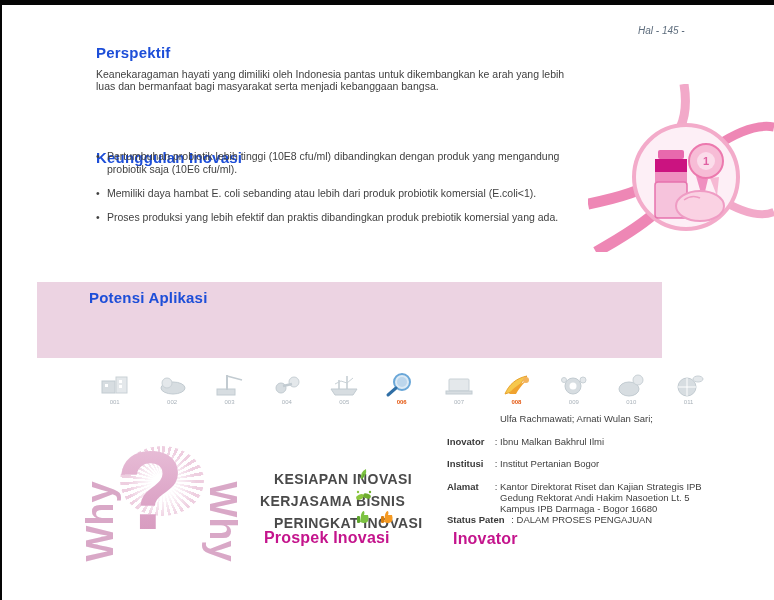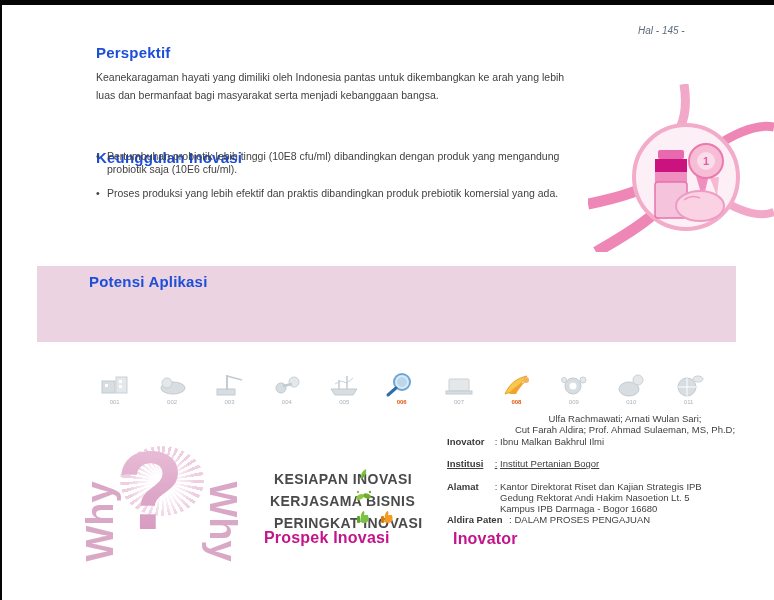--- a/index.html
+++ b/index.html
@@ -6,28 +6,28 @@
   .page{position:relative;width:774px;height:600px;background:#ffffff;
         font-family:"Liberation Sans",sans-serif;overflow:hidden;margin:0 auto;}
   .frame-top{position:absolute;top:0;left:0;width:774px;height:5px;background:#050505;}
   .frame-left{position:absolute;top:0;left:0;width:2px;height:600px;background:#050505;}
 
   .page-num{position:absolute;top:25px;left:638px;width:70px;font-size:10px;
             font-style:italic;color:#5e6d7d;}
 
   .h-main{position:absolute;font-size:15px;font-weight:bold;color:#1d4ed8;letter-spacing:.2px;}
   .h-bright{position:absolute;font-size:16px;font-weight:bold;color:#c4148c;letter-spacing:.2px;margin-left:6px;}
-  .para{position:absolute;font-size:10.5px;color:#3f3f3f;line-height:18px;}
+  .para{position:absolute;font-size:10.5px;color:#3f3f3f;line-height:12px;}
 
   .bullets{position:absolute;left:96px;top:150px;width:470px;margin:0;padding:0;list-style:none;}
   .bullets li{position:relative;padding-left:11px;font-size:10.5px;color:#3f3f3f;
               line-height:13px;margin-bottom:11px;}
   .bullets li::before{content:"•";position:absolute;left:0;top:0;color:#3f3f3f;}
 
-  .banner{position:absolute;left:37px;top:266px;width:699px;height:76px;background:#ecd3e2;text-align:right;}
+  .banner{position:absolute;left:37px;top:282px;width:625px;height:76px;background:#ecd3e2;text-align:right;}
   .banner .h-main{left:52px;top:7px;}
   .banner .para{left:52px;top:29px;width:470px;}
 
   
   .strip{position:absolute;left:86px;top:372px;width:632px;height:40px;display:flex;}
   .cell{width:57.4px;display:flex;flex-direction:column;align-items:center;}
   .cell svg{display:block;}
   .cell .num{font-size:6px;line-height:7px;color:#a9b2ba;margin-top:1px;}
   .cell .num.active{color:#e4570f;font-weight:bold;}
   .ghost{fill:#d7dde1;stroke:#c2cbd1;stroke-width:1;}
@@ -45,21 +45,21 @@
          opacity:.9;}
   .qmark{position:absolute;left:34px;top:-26px;font-size:112px;font-weight:bold;
          background:linear-gradient(180deg,#ecc7dd 0%,#dda6c8 55%,#d494ba 100%);
          -webkit-background-clip:text;background-clip:text;color:transparent;}
 
   
   .prospek-row{position:absolute;font-size:14px;color:#4a4a4a;letter-spacing:.4px;font-weight:bold;padding-left:16px;}
   .prospek-icons{position:absolute;display:flex;gap:8px;align-items:center;}
 
   
-  .names{position:absolute;left:500px;top:413px;width:250px;font-size:9.5px;color:#3f3f3f;line-height:11px;text-align:center;}
+  .names{position:absolute;left:500px;top:413px;width:250px;font-size:9.5px;color:#3f3f3f;line-height:11px;}
   .field-row{position:absolute;left:447px;width:300px;display:flex;font-size:9.5px;color:#3f3f3f;line-height:11px;}
   .field-row .lbl{font-weight:bold;color:#3a3a3a;width:45px;flex:0 0 auto;}
   .field-row .lbl.wide{width:auto;margin-right:4px;}
   .field-row .sep{width:8px;flex:0 0 auto;text-align:center;}
   .field-row .val{white-space:pre-line;width:240px;}
 </style>
 </head>
 <body>
 
 <div class="page">
@@ -67,20 +67,21 @@
   <div class="frame-left"></div>
 
   <div class="page-num">Hal - 145 -</div>
 
   <div class="h-main" style="left:96px;top:44px;">Perspektif</div>
   <div class="para" style="left:96px;top:68px;width:482px;">Keanekaragaman hayati yang dimiliki oleh Indonesia pantas untuk dikembangkan ke arah yang lebih luas dan bermanfaat bagi masyarakat serta menjadi kebanggaan bangsa.</div>
 
   <div class="h-main" style="left:96px;top:121px;margin-top:28px;">Keunggulan Inovasi</div>
   <ul class="bullets">
     <li>Pertumbuhan probiotik lebih tinggi (10E8 cfu/ml) dibandingkan dengan produk yang mengandung probiotik saja (10E6 cfu/ml).</li>
+    <li>Memiliki daya hambat E. coli sebanding atau lebih dari produk probiotik komersial (E.coli&lt;1).</li>
     <li>Proses produksi yang lebih efektif dan praktis dibandingkan produk prebiotik komersial yang ada.</li>
   </ul>
 
   <svg width="186" height="168" viewBox="0 0 186 168" style="position:absolute;left:588px;top:84px;">
     <path d="M96 0 C 102 38, 88 54, 77 62" stroke="#f2a9c9" stroke-width="9" fill="none"></path>
     <path d="M0 120 C 40 112, 58 104, 68 97" stroke="#ee87b5" stroke-width="11" fill="none"></path>
     <path d="M128 62 C 152 46, 170 40, 186 43" stroke="#ee87b5" stroke-width="9" fill="none"></path>
     <path d="M130 114 C 156 130, 174 133, 186 128" stroke="#f2a9c9" stroke-width="8" fill="none"></path>
     <path d="M8 168 C 40 150, 58 138, 70 126" stroke="#ee87b5" stroke-width="11" fill="none"></path>
     <circle cx="98" cy="93" r="52" fill="#fdeff6" stroke="#f3abca" stroke-width="4"></circle>
@@ -211,21 +212,21 @@
   </div>
 
   <div class="prospek-row" style="left:258px;top:471px;">KESIAPAN INOVASI</div>
   <div class="prospek-icons" style="left:357px;top:467px;">
     <svg width="14" height="14">
       <path d="M4 12 Q3 5 9 2 Q10 8 6 11 Z" fill="#7cc242"></path>
         <line x1="5" y1="12" x2="7" y2="7" stroke="#5da32c" stroke-width="1"></line>
       </svg>
   </div>
 
-  <div class="prospek-row" style="left:254px;top:493px;">KERJASAMA BISNIS</div>
+  <div class="prospek-row" style="left:244px;top:493px;">KERJASAMA BISNIS</div>
   <div class="prospek-icons" style="left:355px;top:489px;">
     <svg width="18" height="14">
       <ellipse cx="5" cy="8" rx="4" ry="2.5" fill="#8cc63f" transform="rotate(-25 5 8)"></ellipse>
       <ellipse cx="12" cy="7" rx="4" ry="2.5" fill="#6fae2f" transform="rotate(20 12 7)"></ellipse>
       <circle cx="3" cy="3" r="1.2" fill="#8cc63f"></circle>
         <circle cx="15" cy="3" r="1.2" fill="#6fae2f"></circle>
       </svg>
   </div>
 
   <div class="prospek-row" style="left:258px;top:515px;">PERINGKAT INOVASI</div>
@@ -237,43 +238,42 @@
     <svg width="16" height="16">
       <path d="M6 6 Q7 2 9 2 Q10 4 9 6 L13 6 Q14 8 13 12 Q12 14 8 14 L5 13 Z" fill="#f59a23"></path>
       <rect x="2" y="7" width="3" height="7" rx="1" fill="#d97e0d"></rect>
       </svg>
   </div>
 
   <div class="h-bright" style="left:258px;top:529px;">Prospek Inovasi</div>
 
   <div class="names">
     <div>Ulfa Rachmawati; Arnati Wulan Sari;</div>
-    <div>Cut Farah Aldira; Prof. Ahmad Sulaeman, MS, Ph.D;</div>
   </div>
 
   <div class="field-row" style="top:436px;">
     <span class="lbl">Inovator</span>
     <span class="sep">:</span>
     <span class="val">Ibnu Malkan Bakhrul Ilmi</span>
   </div>
 
-  <div class="field-row" style="top:458px;text-decoration:underline;">
+  <div class="field-row" style="top:458px;">
     <span class="lbl">Institusi</span>
     <span class="sep">:</span>
     <span class="val">Institut Pertanian Bogor</span>
   </div>
 
   <div class="field-row" style="top:481px;">
     <span class="lbl">Alamat</span>
     <span class="sep">:</span>
     <span class="val">Kantor Direktorat Riset dan Kajian Strategis IPB
 Gedung Rektorat Andi Hakim Nasoetion Lt. 5
 Kampus IPB Darmaga - Bogor 16680</span>
   </div>
 
   <div class="field-row" style="top:514px;">
-    <span class="lbl wide">Aldira Paten</span>
+    <span class="lbl wide">Status Paten</span>
     <span class="sep">:</span>
     <span class="val">DALAM PROSES PENGAJUAN</span>
   </div>
 
   <div class="h-bright" style="left:447px;top:530px;">Inovator</div>
 </div>
 
 </body></html>

